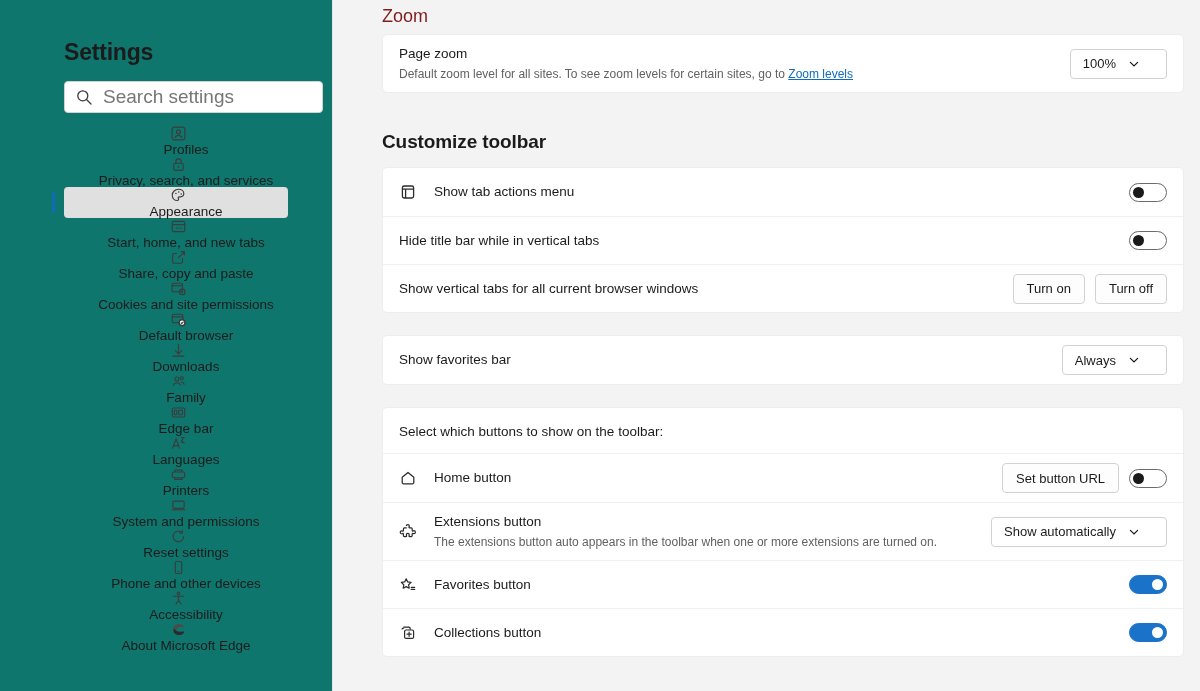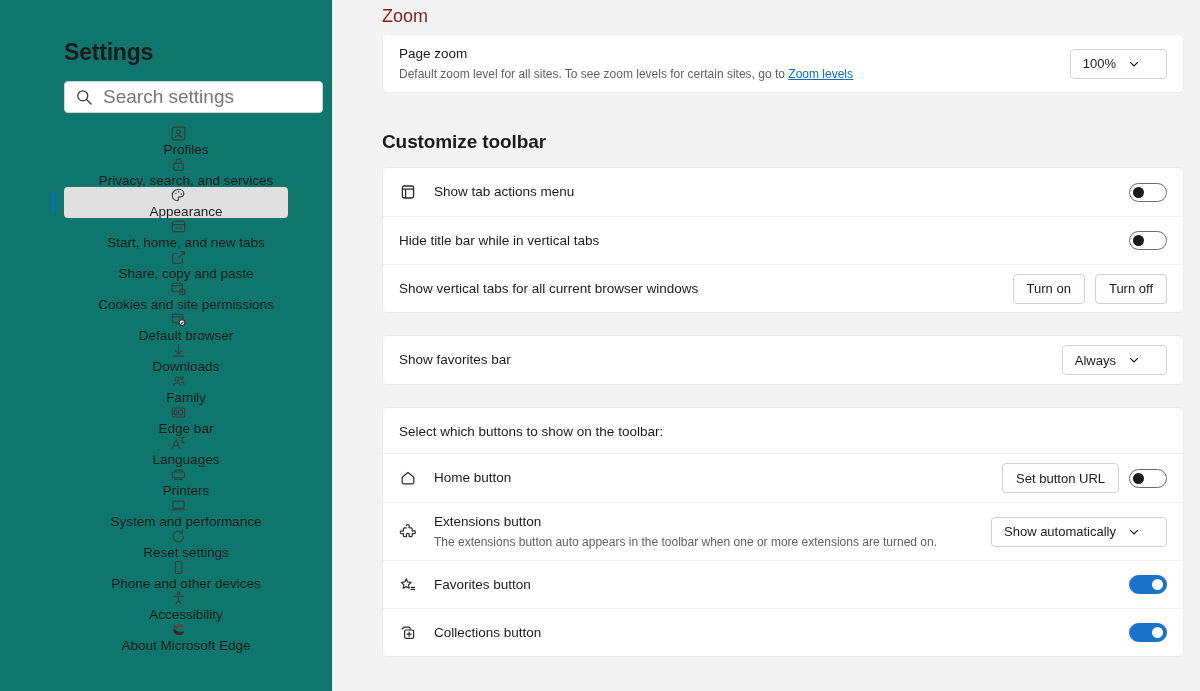--- a/index.html
+++ b/index.html
@@ -341,21 +341,21 @@
         <span class="nav-label">Printers</span>
       </div>
 
       <div class="nav-item">
         <span class="nicon">
           <svg viewBox="0 0 18 18" fill="none" stroke="currentColor" stroke-width="1.2">
             <rect x="3" y="4.4" width="12" height="7.6" rx="1.4"></rect>
               <line x1="1.8" y1="13.6" x2="16.2" y2="13.6"></line>
           </svg>
           </span>
-        <span class="nav-label">System and performance</span>
+        <span class="nav-label">System and permissions</span>
       </div>
 
       <div class="nav-item">
         <span class="nicon">
           <svg viewBox="0 0 18 18" fill="none" stroke="currentColor" stroke-width="1.2" stroke-linecap="round">
             <path d="M14.4 9a5.6 5.6 0 1 1-1.9-4.2"></path>
               <path d="M13 2.4v2.8h-2.8"></path>
           </svg>
           </span>
         <span class="nav-label">Reset settings</span>

